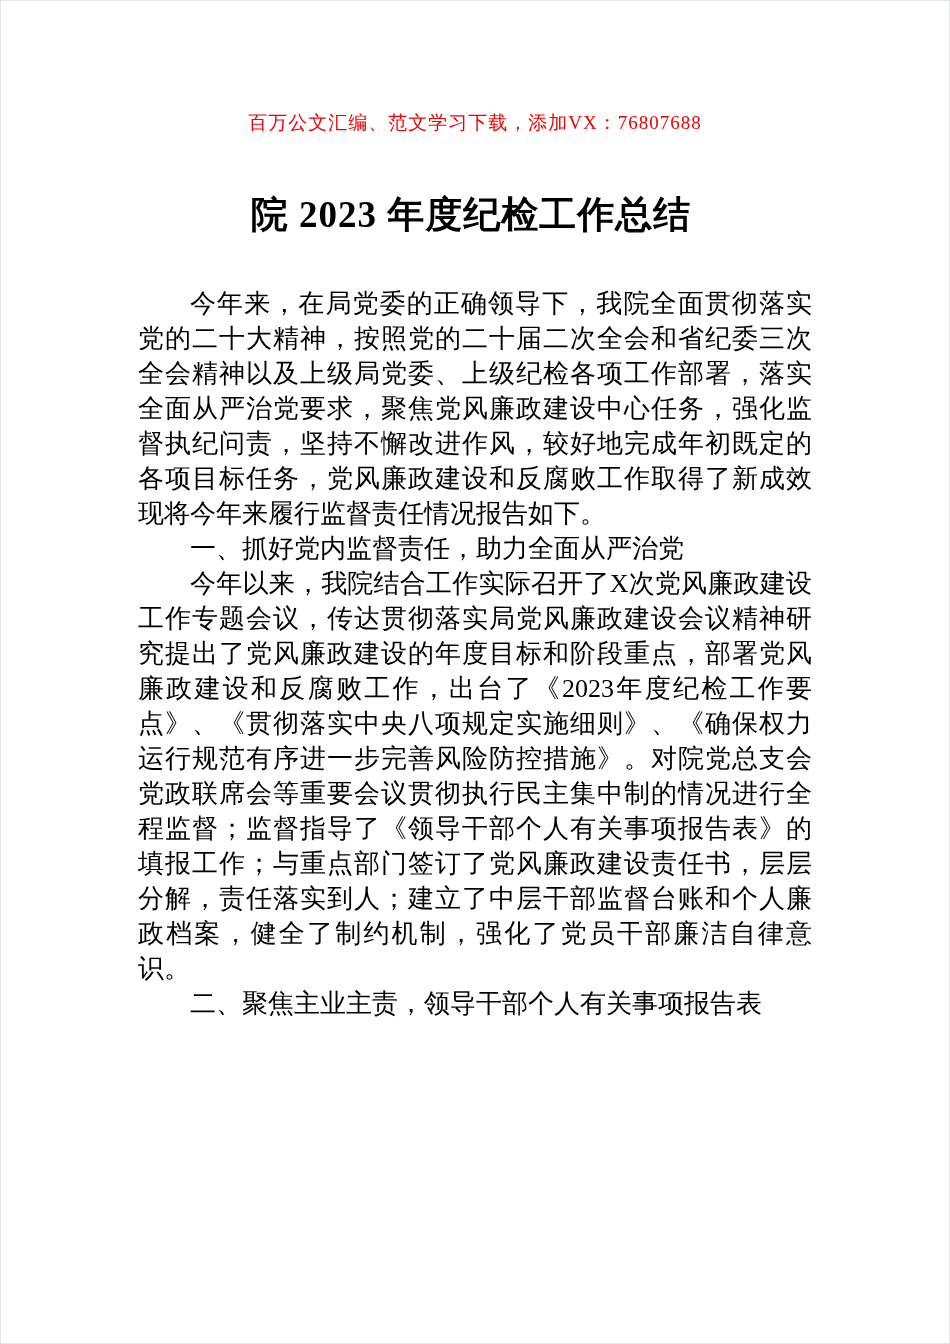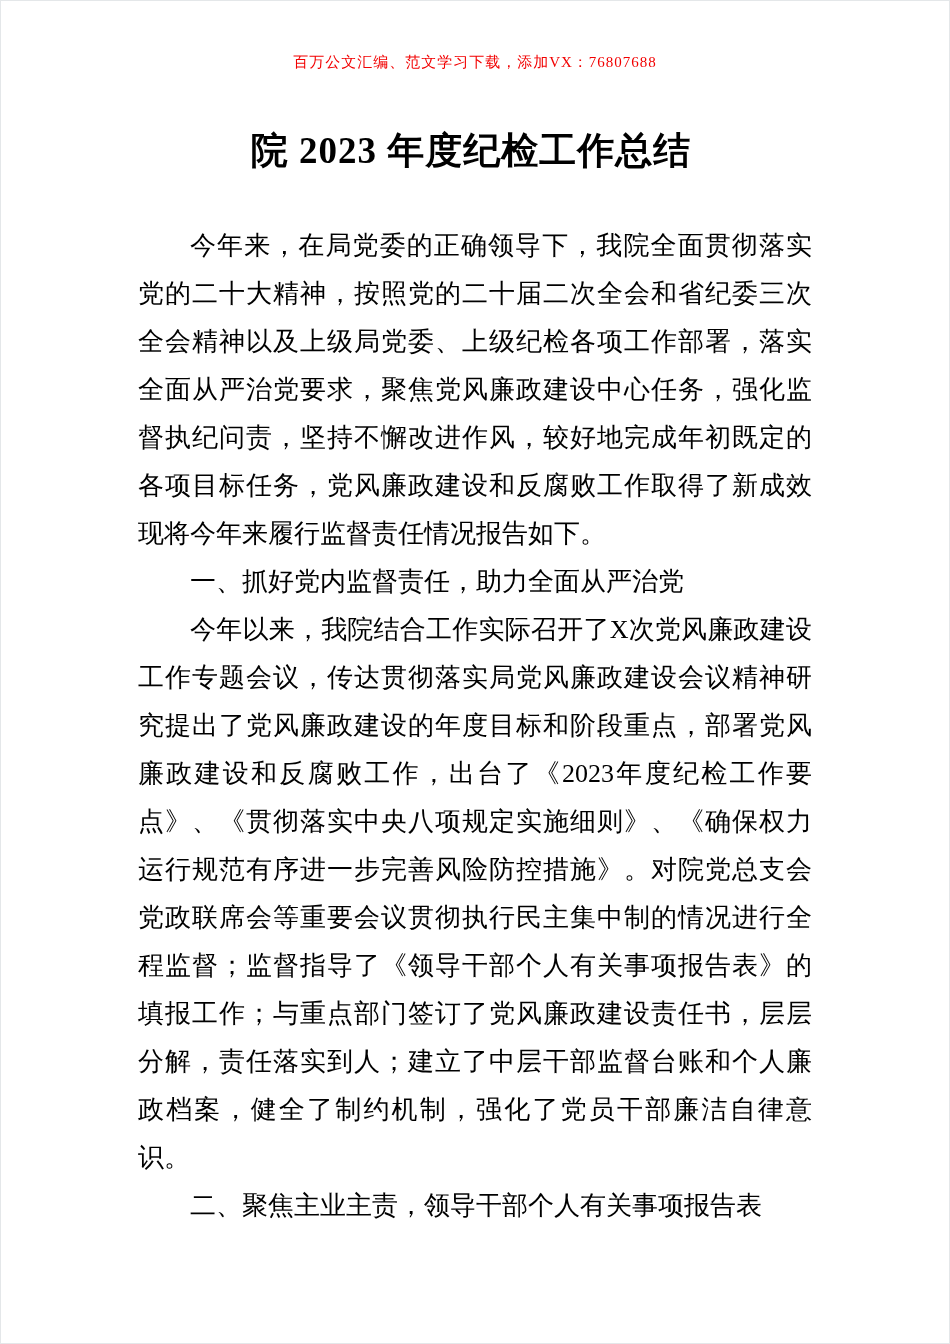--- a/index.html
+++ b/index.html
@@ -16,39 +16,39 @@
   }
   .page {
     width: 950px;
     height: 1344px;
     background: #ffffff;
     border: 1px solid #e4e7e9;
     overflow: hidden;
     position: relative;
   }
   .header-notice {
-    margin-top: 52px;
+    margin-top: 109px;
     text-align: center;
-    font-size: 15px;
+    font-size: 19px;
     letter-spacing: 1px;
     color: #f20000;
     font-weight: 400;
   }
   .doc-title {
     margin: 54px 8px 0 0;
     text-align: center;
     font-size: 37px;
     font-weight: 700;
     letter-spacing: 1px;
   }
   .doc-body {
     width: 674px;
     margin: 46px auto 0 auto;
     font-size: 26px;
-    line-height: 48px;
+    line-height: 35px;
     text-align: justify;
     text-justify: inter-character;
   }
   .doc-body p {
     margin: 0;
     padding: 0;
     text-indent: 2em;
     word-break: break-all;
   }
 </style>

